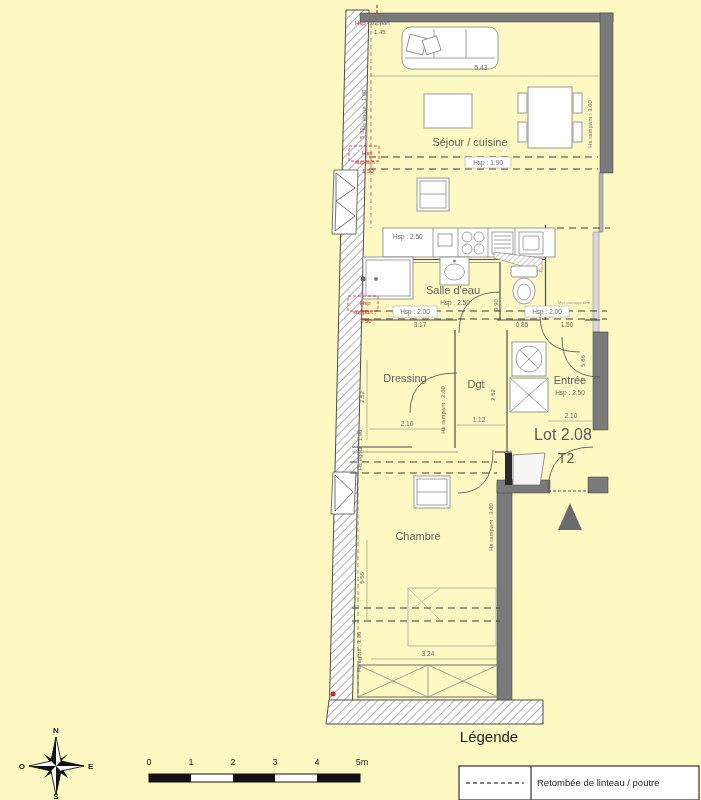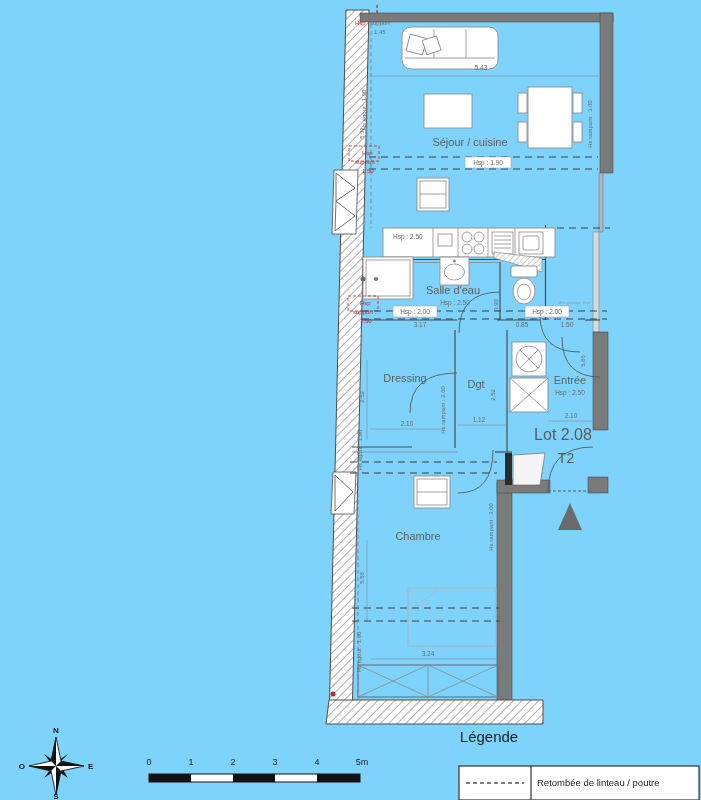--- a/index.html
+++ b/index.html
@@ -1,16 +1,16 @@
 <!DOCTYPE html>
 <html><head>
 <meta charset="utf-8">
 <style>
   html,body{margin:0;padding:0;background:#fff;}
-  .page{position:relative;width:701px;height:800px;background:#7dd3fc;overflow:hidden;
+  .page{position:relative;width:701px;height:800px;background:#fef9c3;overflow:hidden;
         font-family:"Liberation Sans", sans-serif;}
   svg{display:block}
   text{font-family:"Liberation Sans", sans-serif;fill:#666;}
   .room{font-size:11px;fill:#5f5f5f;}
   .sub{font-size:6.5px;fill:#6a6a6a;}
   .dim{font-size:6.5px;fill:#6a6a6a;}
   .dimv{font-size:6px;fill:#6a6a6a;}
   .tiny{font-size:4px;fill:#999;}
   .red{fill:#cc2222;font-size:6px;}
   .lot{font-size:16px;fill:#5a5a5a;}

